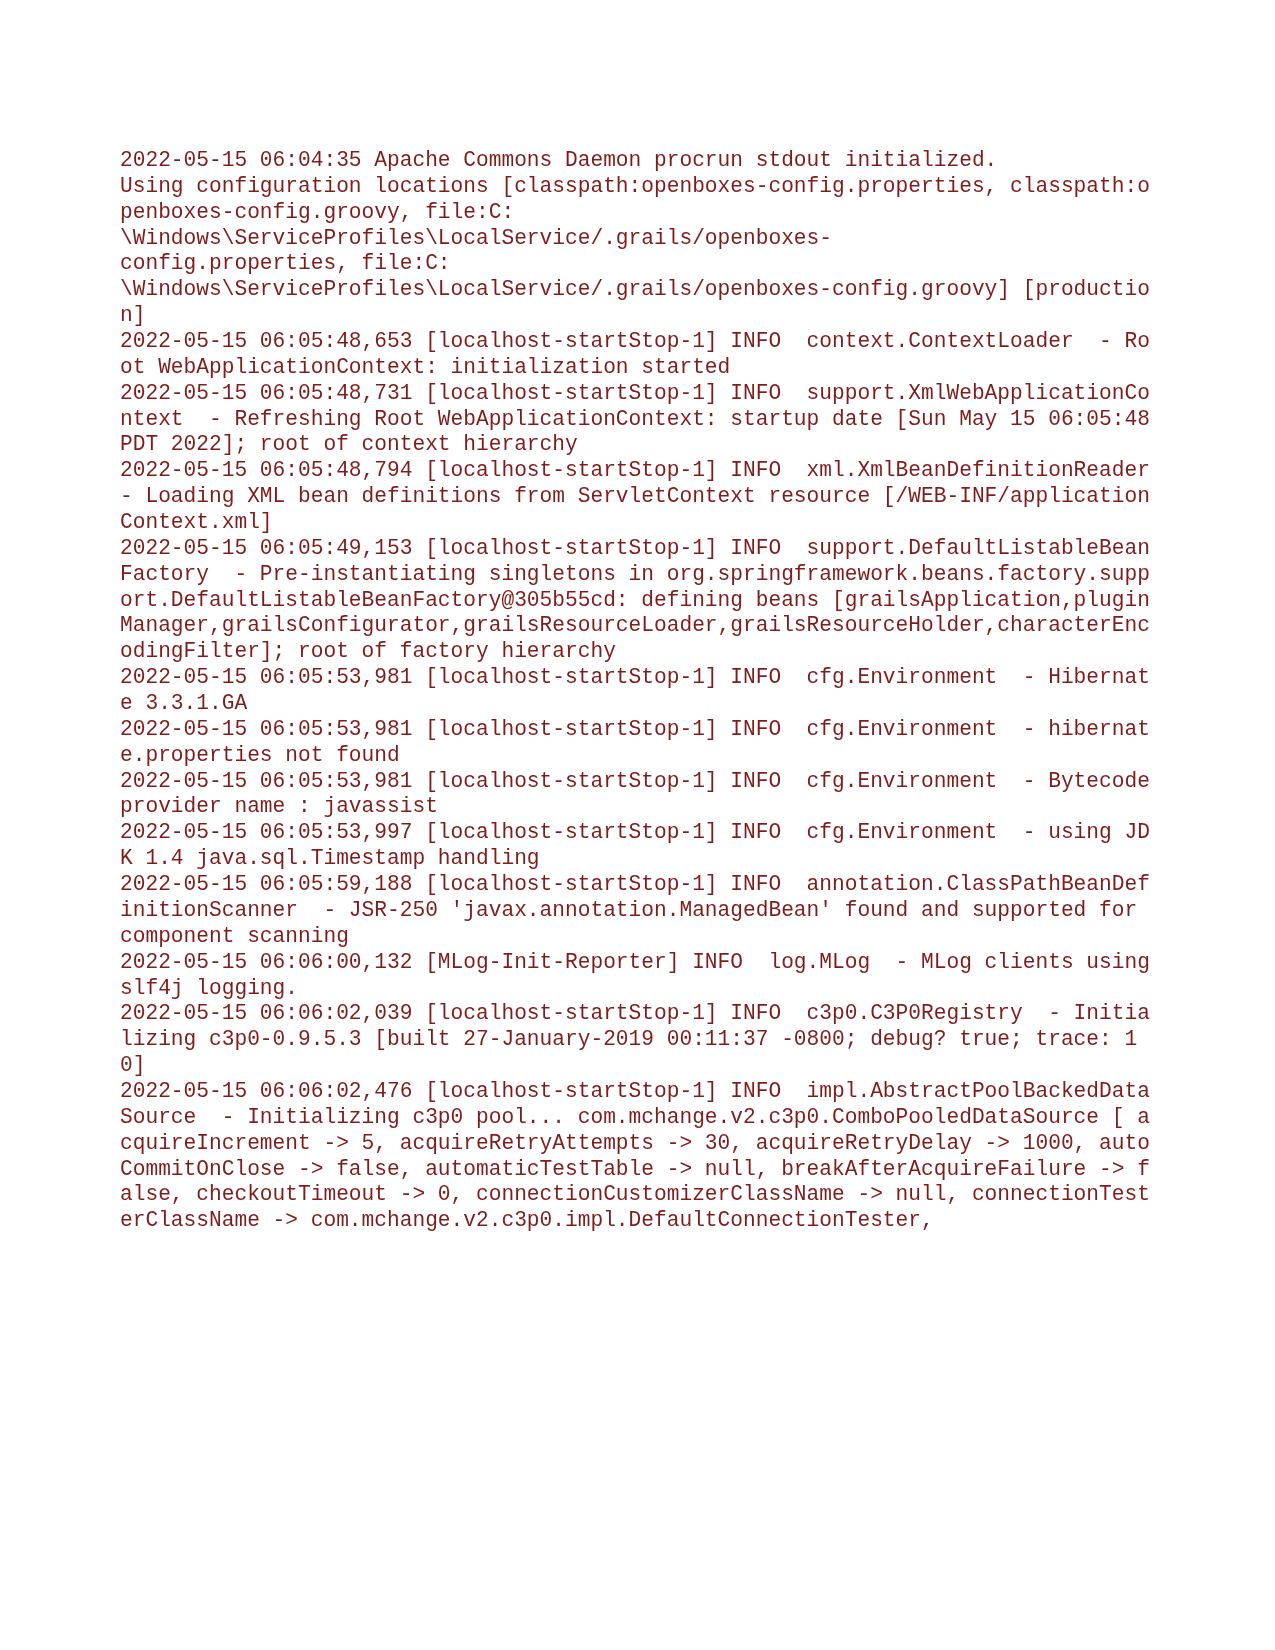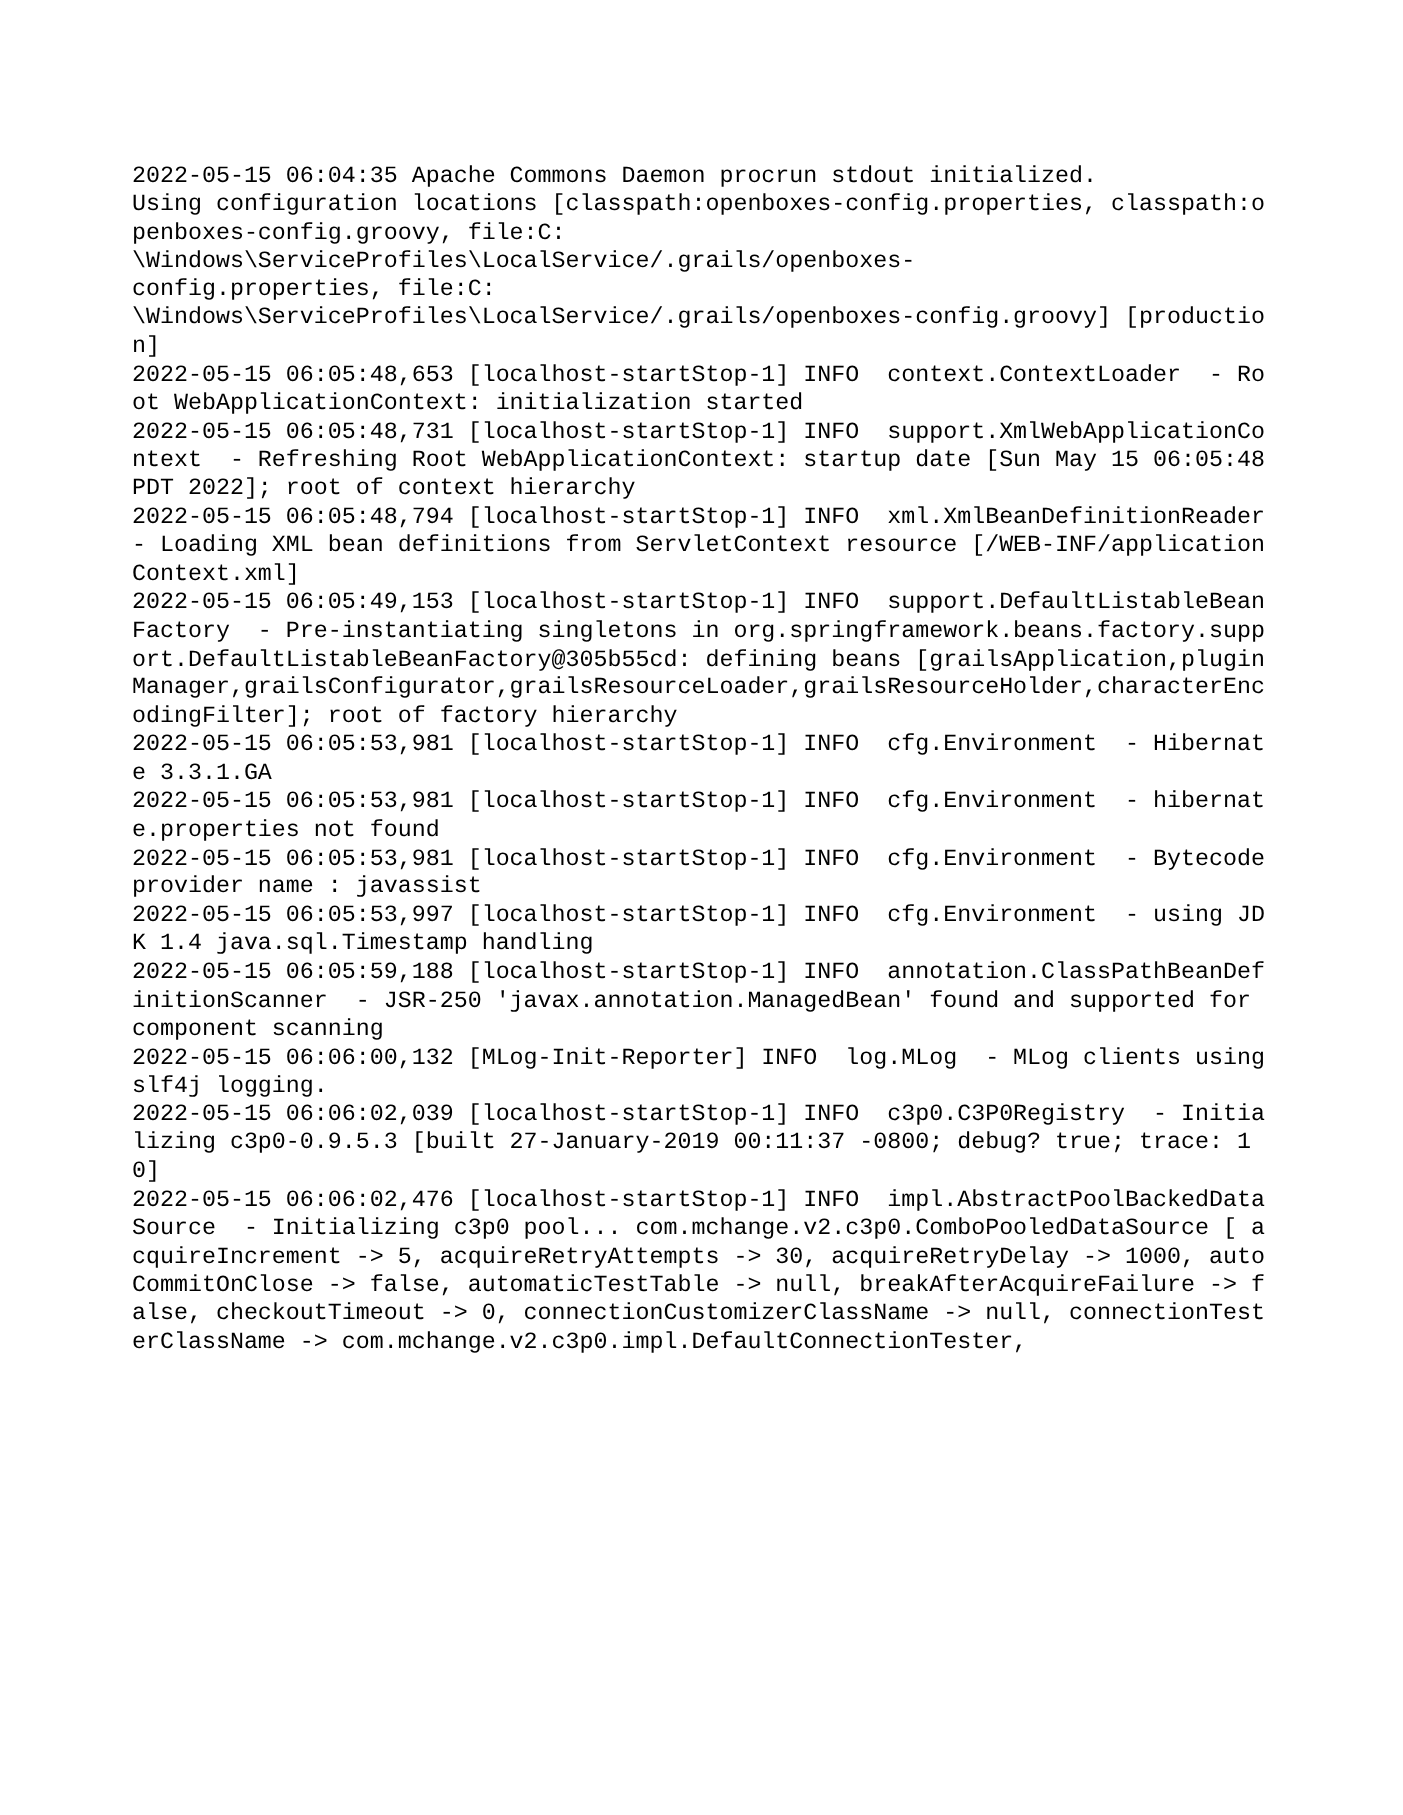--- a/index.html
+++ b/index.html
@@ -10,21 +10,21 @@
     height: 1650px;
   }
   .page {
     box-sizing: border-box;
     width: 1275px;
     height: 1650px;
     padding: 148px 120px 0 120px;
     font-family: "Courier New", Courier, monospace;
     font-size: 21.2px;
     line-height: 1.22;
-    color: #000000;
+    color: #7f1d1d;
     white-space: pre-wrap;
     word-break: break-all;
   }
 </style>
 </head>
 <body>
 
 <div class="page">2022-05-15 06:04:35 Apache Commons Daemon procrun stdout initialized.
 Using configuration locations [classpath:openboxes-config.properties, classpath:openboxes-config.groovy, file:C:
 \Windows\ServiceProfiles\LocalService/.grails/openboxes-

